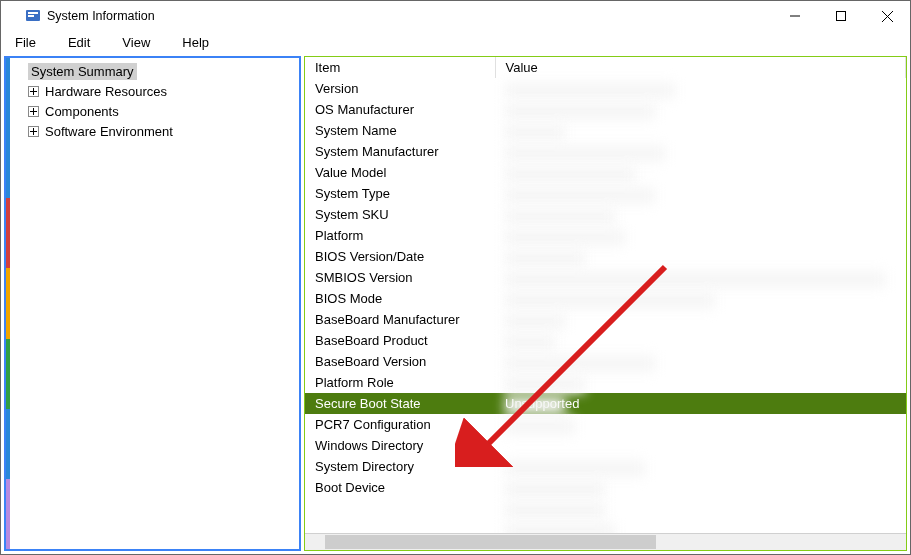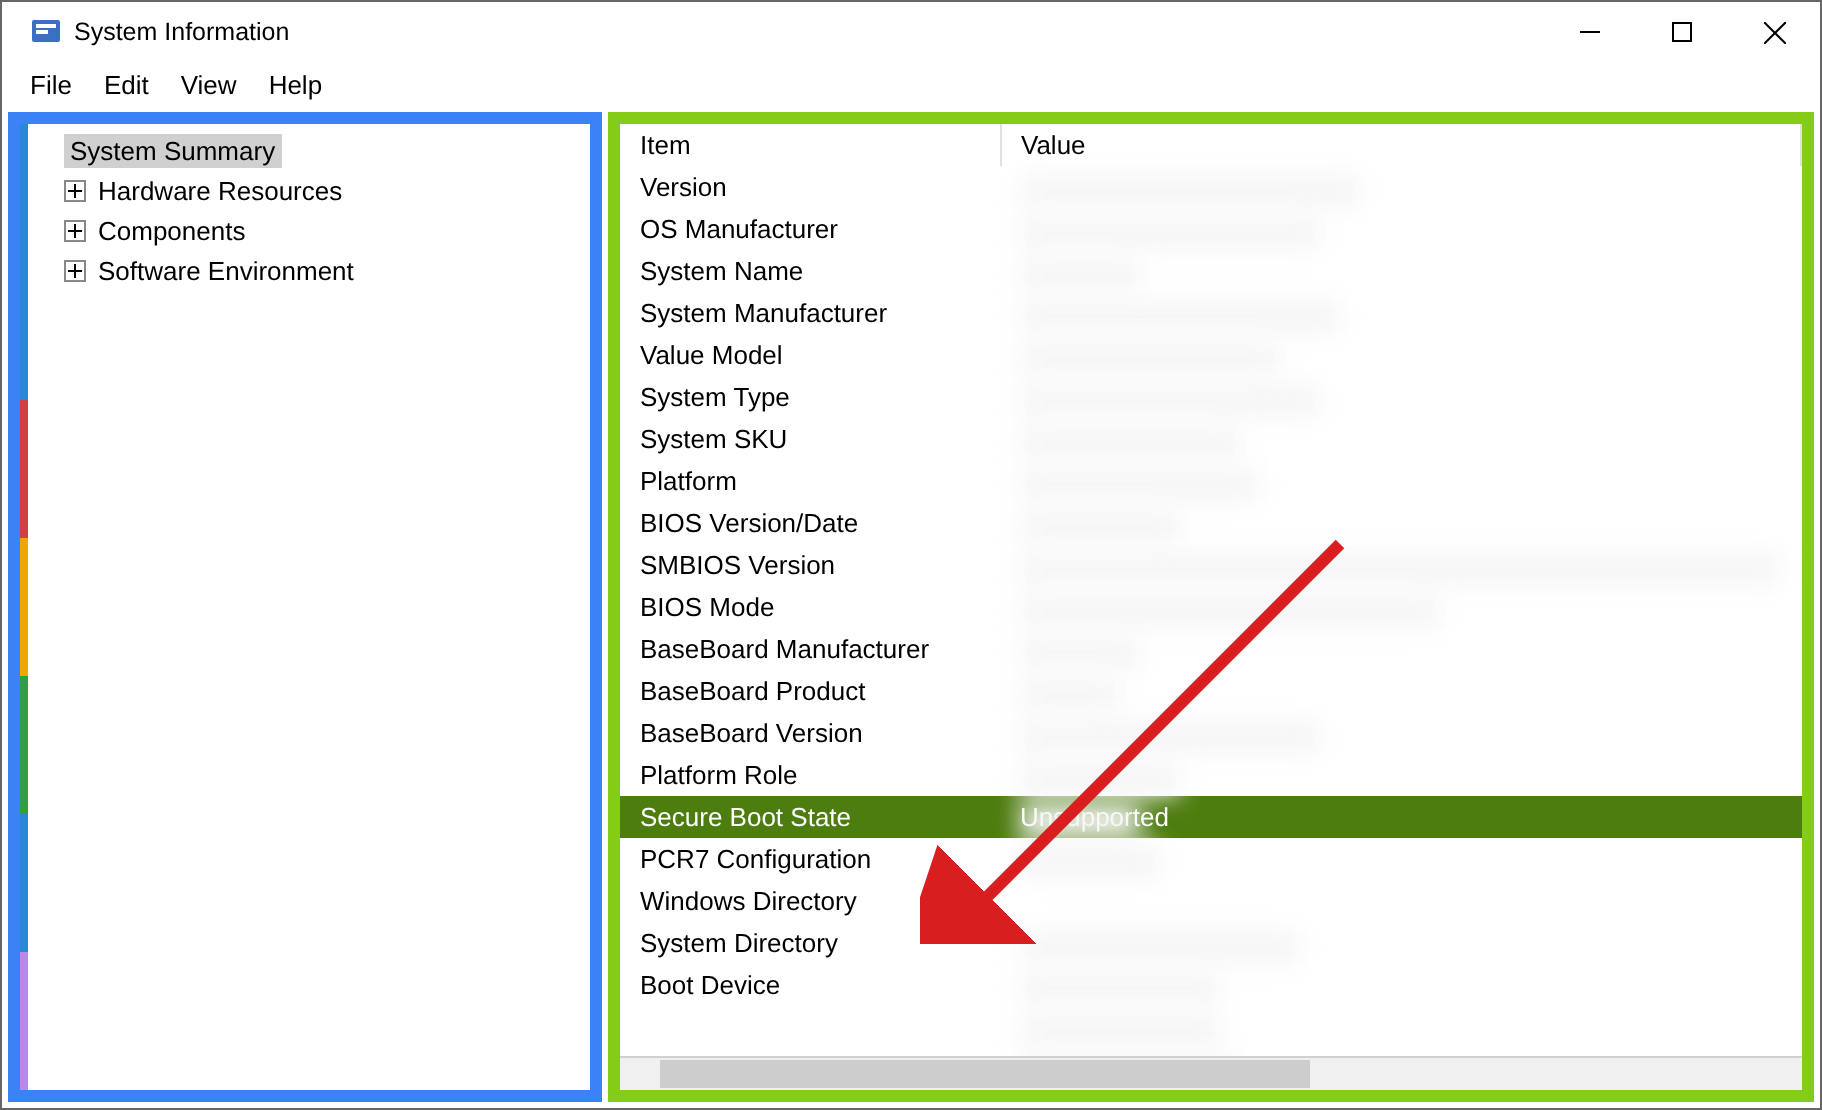--- a/index.html
+++ b/index.html
@@ -1,43 +1,43 @@
 <!DOCTYPE html>
 <html><head>
 <meta charset="utf-8">
 <style>
   * { box-sizing: border-box; }
   html, body { margin: 0; padding: 0; }
   body { font-family: "Segoe UI", Tahoma, sans-serif; font-size: 13px; color: #000; background: #fff; width: 911px; height: 555px; overflow: hidden; }
 
   .window { width: 911px; height: 555px; display: flex; flex-direction: column; border: 1px solid #666; }
-  .titlebar { display: flex; align-items: center; height: 30px; padding-left: 14px; }
+  .titlebar { display: flex; align-items: center; height: 30px; padding-left: 24px; }
   .titlebar .app-icon { width: 16px; height: 16px; margin-right: 6px; }
   .titlebar .title { flex: 0 0 auto; font-size: 12.5px; }
   .titlebar .spacer { flex: 1; }
   .win-btns { display: flex; height: 30px; }
   .win-btn { width: 46px; display: flex; align-items: center; justify-content: center; }
   .win-btn svg { width: 10px; height: 10px; }
   .win-btn.maximize svg { width: 10px; height: 10px; }
   .win-btn.close svg { width: 11px; height: 11px; }
 
-  .menubar { display: flex; align-items: center; height: 22px; padding-left: 6px; gap: 0; }
+  .menubar { display: flex; align-items: center; height: 22px; padding-left: 6px; gap: 16px; }
   .menubar .item { padding: 2px 8px; font-size: 13px; }
 
   .content { flex: 1; display: flex; padding: 3px; gap: 3px; min-height: 0; }
 
-  .tree-pane { width: 297px; border: 6px solid #3b82f6; overflow: auto; padding-top: 3px; position: relative; }
+  .tree-pane { width: 297px; border: 2px solid #3b82f6; overflow: auto; padding-top: 3px; position: relative; }
   .tree-row { display: flex; align-items: center; height: 20px; padding-left: 6px; cursor: default; }
   .tree-row.selected span.label { background: #d0d0d0; }
   .tree-row.child { padding-left: 20px; }
   .tree-row .expander { width: 14px; height: 14px; margin-right: 2px; display: inline-flex; align-items: center; justify-content: center; }
   .tree-row .expander.none { visibility: hidden; }
   .tree-row .label { padding: 1px 3px; }
 
-  .detail-pane { flex: 1; border: 6px solid #84cc16; position: relative; overflow: hidden; display: flex; flex-direction: column; }
+  .detail-pane { flex: 1; border: 1px solid #84cc16; position: relative; overflow: hidden; display: flex; flex-direction: column; }
   .detail-scroll { flex: 1; overflow-y: scroll; overflow-x: auto; position: relative; }
   .grid { width: 100%; border-collapse: collapse; table-layout: fixed; }
   .grid th, .grid td { text-align: left; font-weight: normal; padding: 2px 10px; height: 21px; white-space: nowrap; overflow: hidden; }
   .grid th { border-right: 1px solid #e0e0e0; }
   .grid th:first-child { width: 190px; }
   .grid tr.header th { font-size: 13px; }
   .grid tr.selected td { background: #4d7c0f; color: #fff; }
 
   .blur-block { position: absolute; background: #f6f6f6; filter: blur(6px); pointer-events: none; }
 

